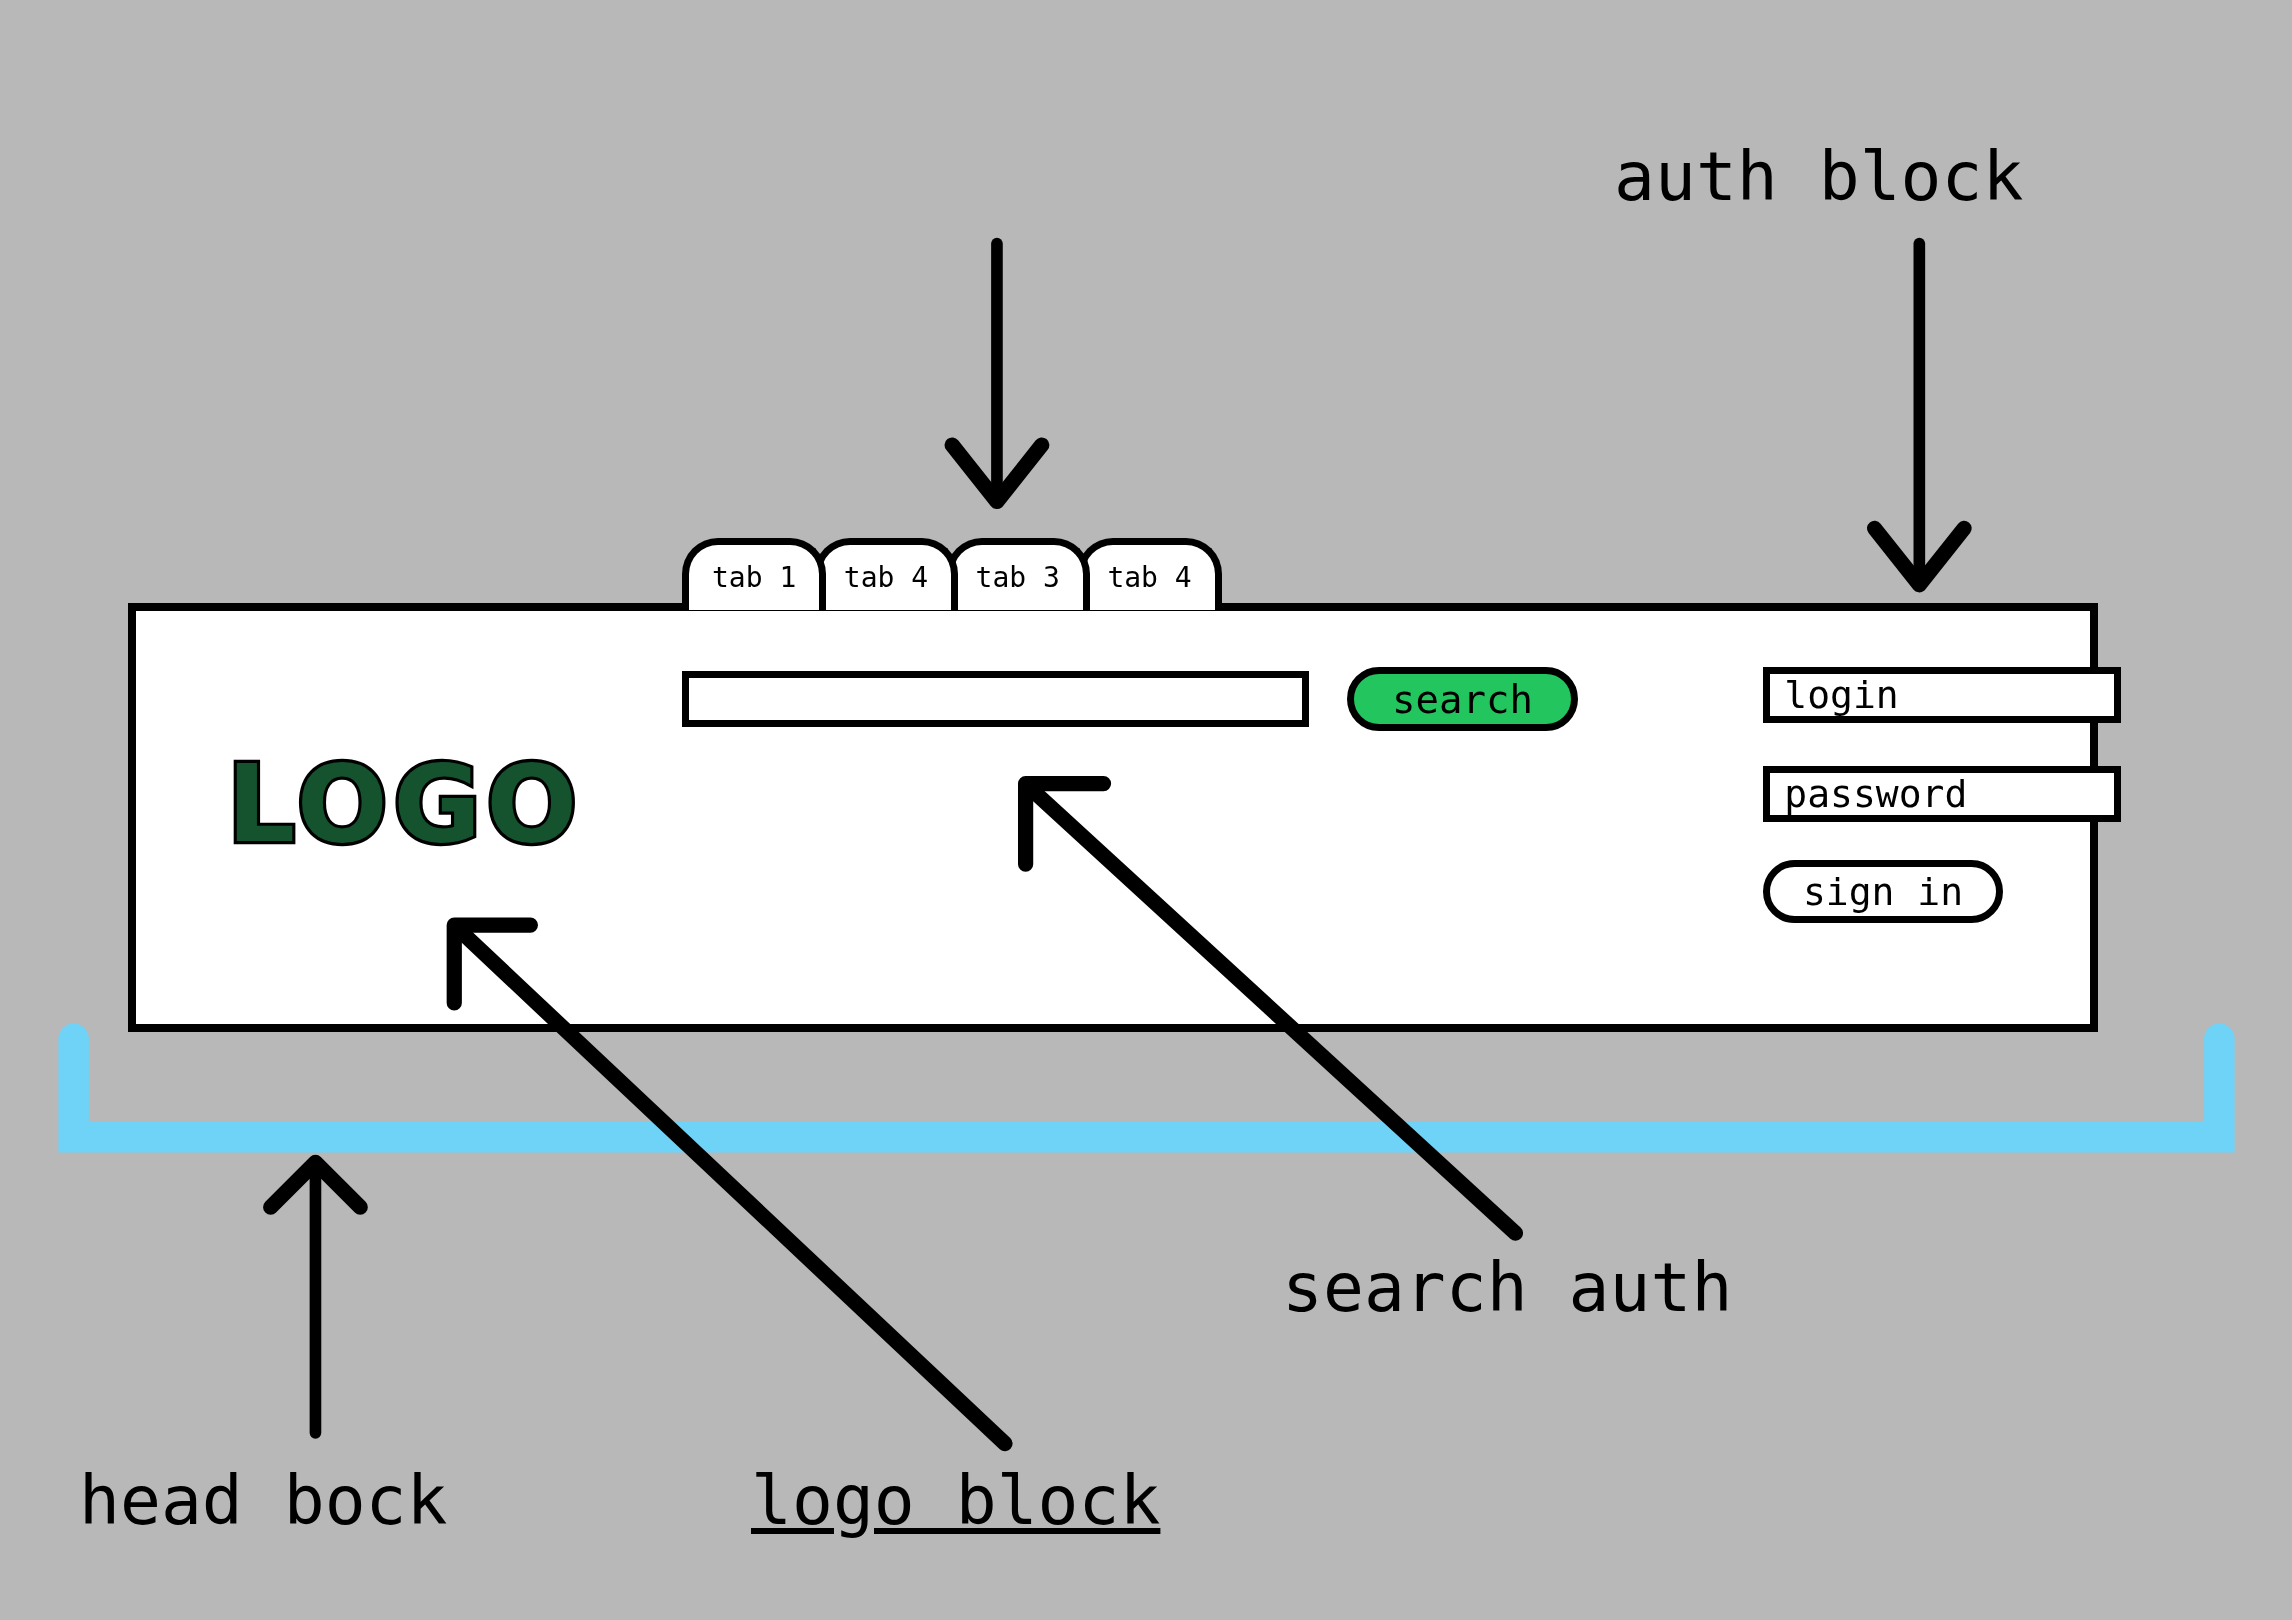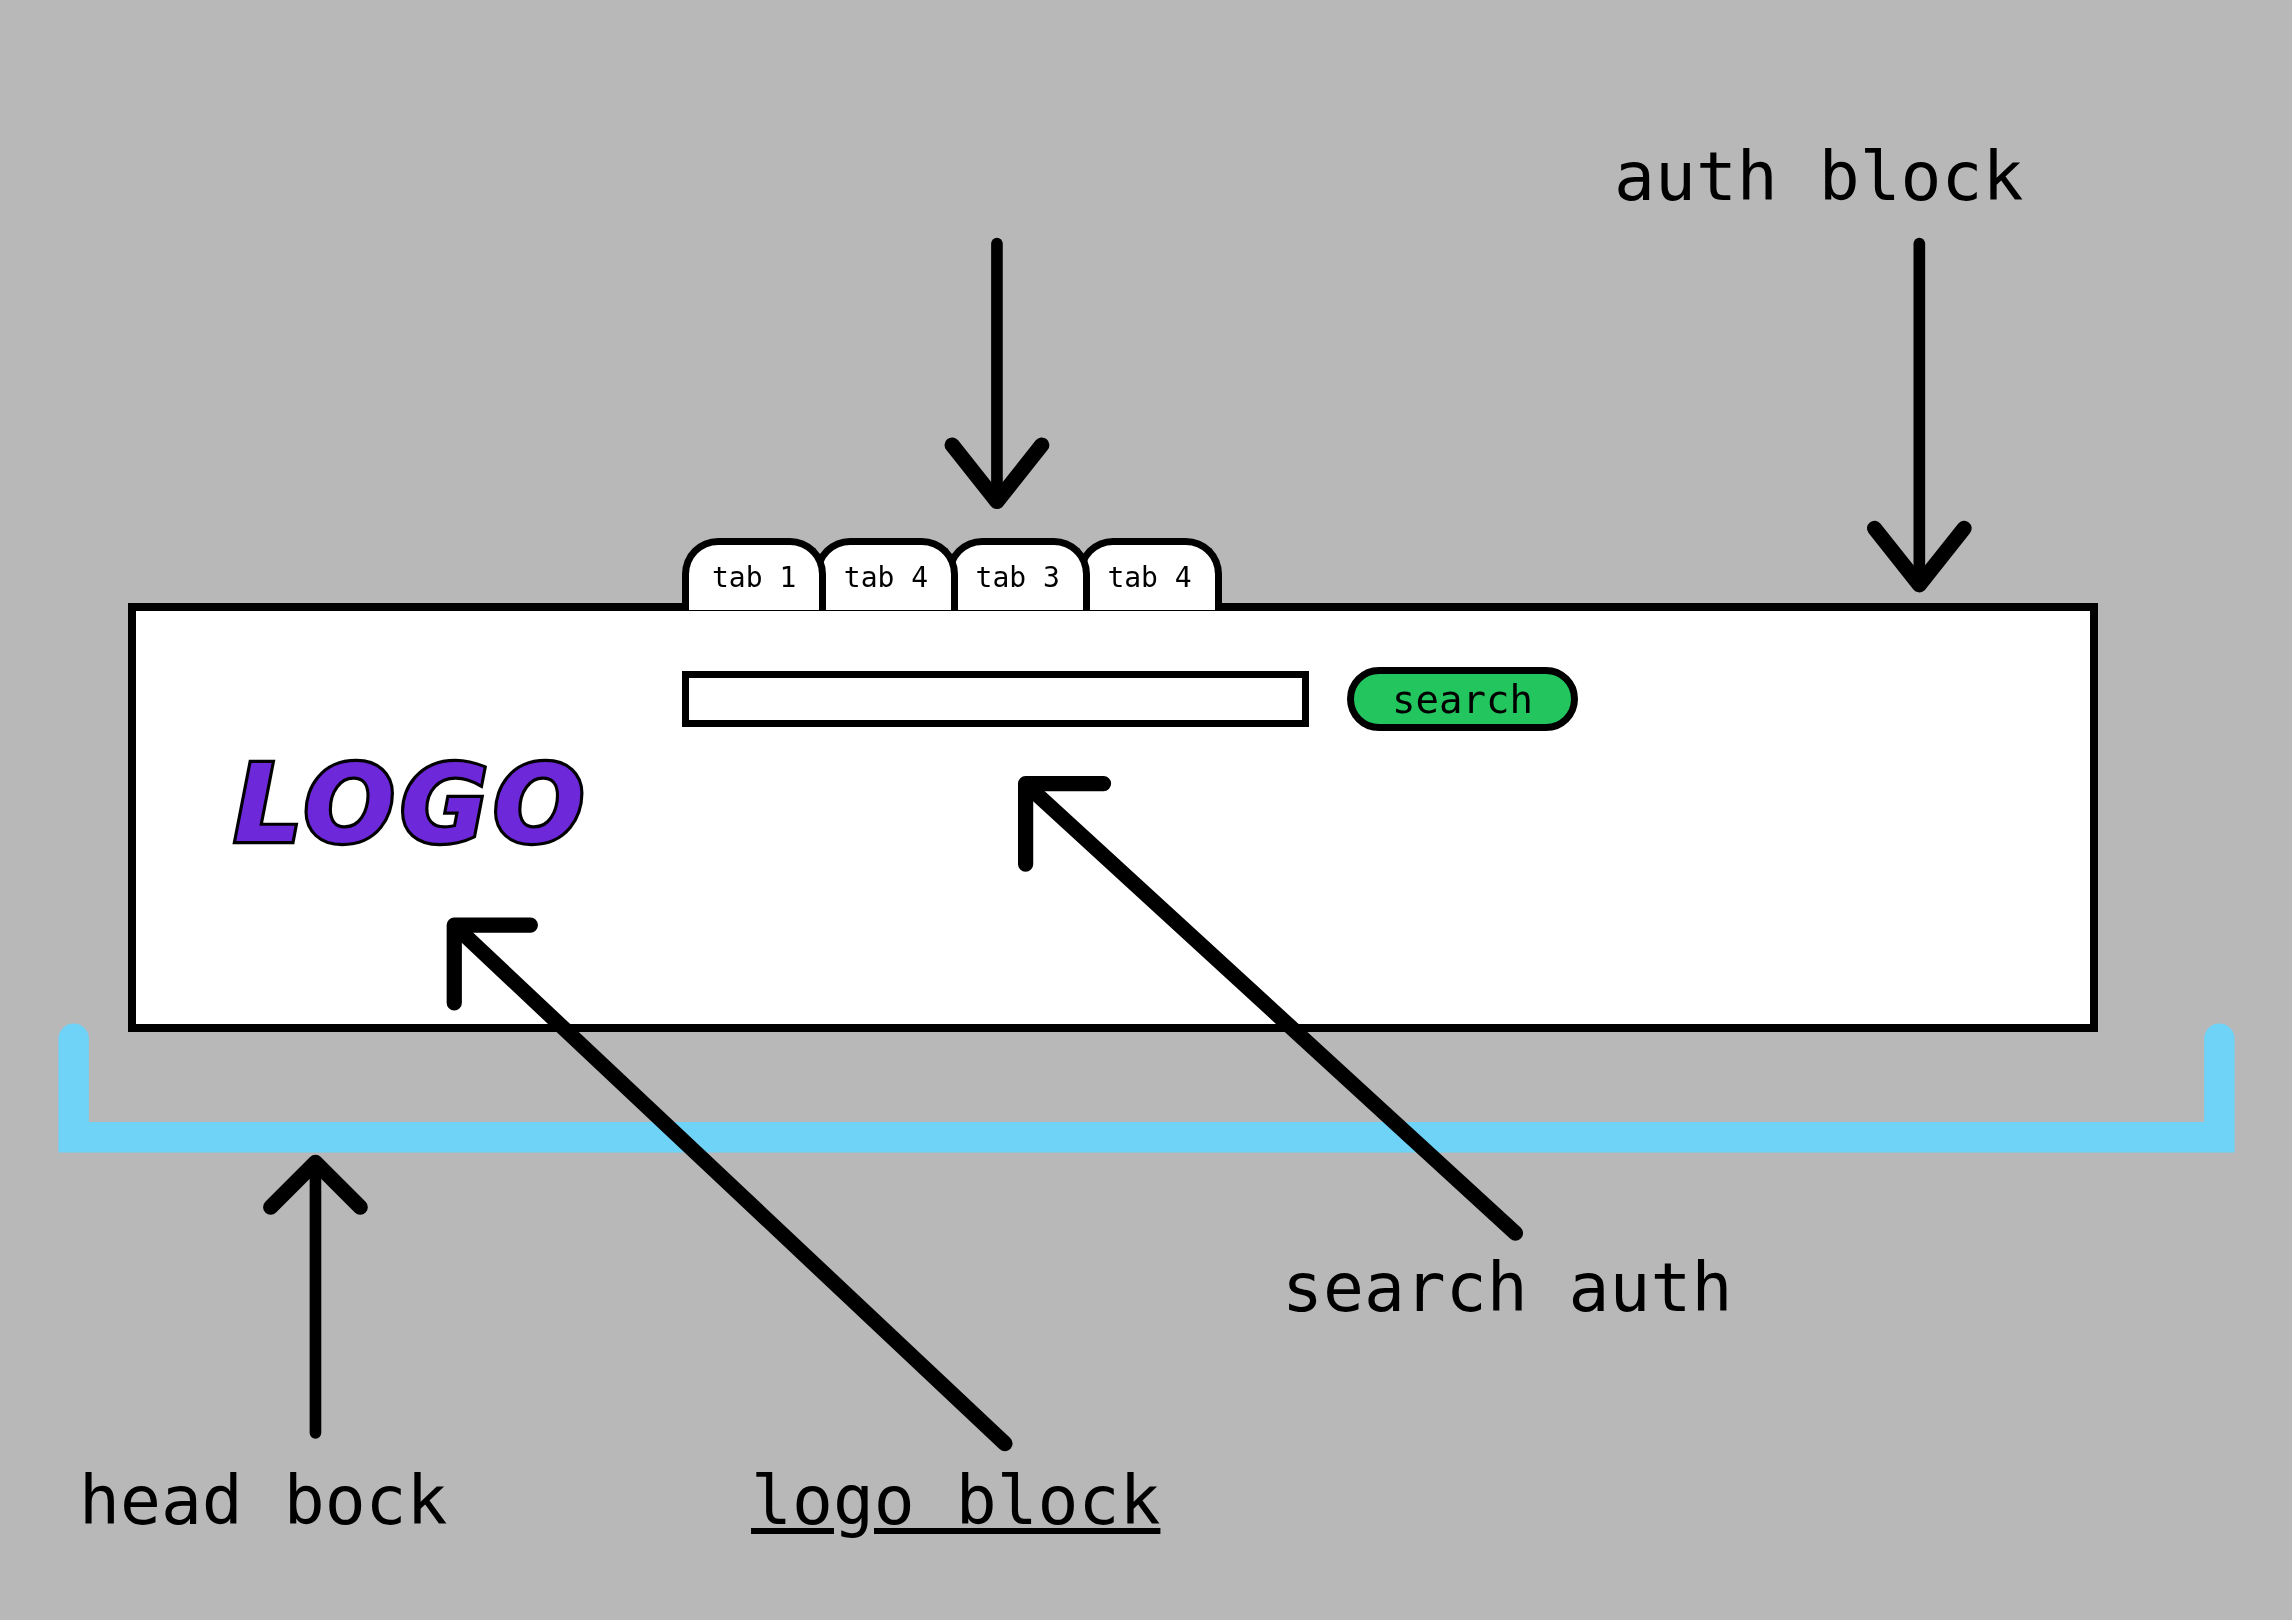--- a/index.html
+++ b/index.html
@@ -82,27 +82,26 @@
   }
   .tab:last-child { margin-right: 0; }
   .tab-1 { z-index: 4; }
   .tab-2 { z-index: 3; }
   .tab-3 { z-index: 2; }
   .tab-4 { z-index: 1; }
 
   
   #logo-block {
     position: absolute;
-    left: 234px;
+    left: 227px;
     top: 751px;
     font-family: "DejaVu Sans", "Liberation Sans", sans-serif;
     font-size: 107px;
     font-weight: bold;
-    font-style: italic;
-    color: #6d28d9;
+    color: #14532d;
     letter-spacing: 5.4px;
     line-height: 1;
     white-space: pre;
     -webkit-text-stroke: 6.3px #000;
     paint-order: stroke fill;
   }
 
   
   #search-block {
     position: absolute;
@@ -213,20 +212,27 @@
 
   <div id="logo-block">LOGO</div>
 
   <div id="search-block">
     <input id="search-input" type="text" value="" style="">
     <div id="search-button">
       <span>search</span>
     </div>
   </div>
 
+  <div id="auth-block">
+    <input class="auth-field" id="login-field" type="text" value="login" style="">
+    <input class="auth-field" id="password-field" type="text" value="password" style="">
+    <div id="signin-button">
+      <span>sign in</span>
+    </div>
+  </div>
 
   <svg id="overlay" viewBox="0 0 2560 1809">
 
     <g>
       <path d="M 82 1160 L 82 1270 L 2478 1270 L 2478 1160" fill="none" stroke="#6fd2f7" stroke-width="34" stroke-linecap="round" stroke-linejoin="miter"></path>
     </g>
 
     <g>
       <line x1="1113" y1="272" x2="1113" y2="555" stroke="#000" stroke-width="13" stroke-linecap="round"></line>
       <polyline points="1063,497 1113,560 1163,497" fill="none" stroke="#000" stroke-width="17" stroke-linecap="round" stroke-linejoin="round"></polyline>

